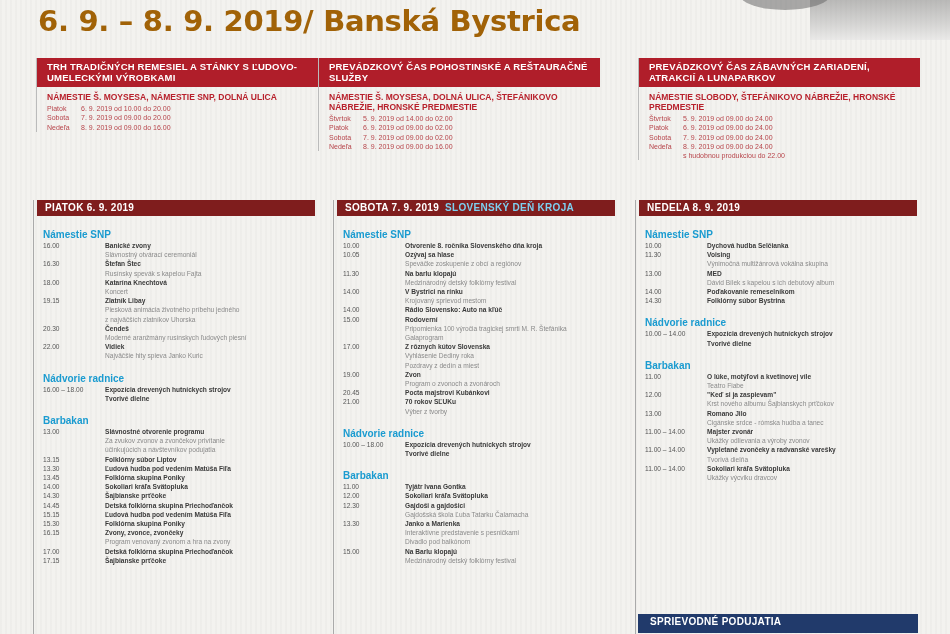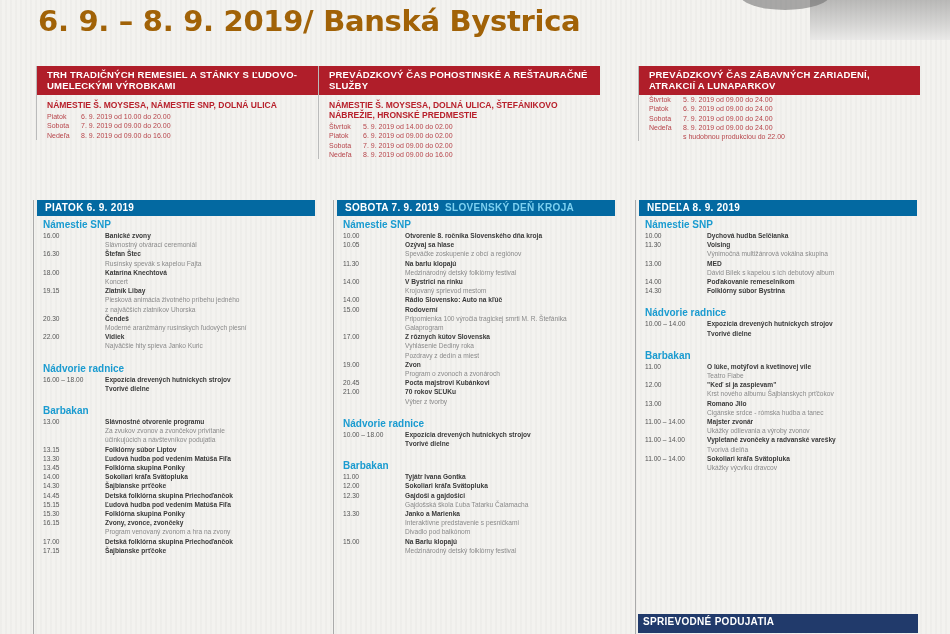--- a/index.html
+++ b/index.html
@@ -22,21 +22,20 @@
   }
   .title {
     position: absolute; left: 38px; top: 4px;
     font-family: "DejaVu Sans", sans-serif; font-weight: bold;
     font-size: 29px; color: #a16207; letter-spacing: -0.3px;
   }
   
   .info {
     position: absolute; top: 58px; width: 282px;
     border-left: 1px solid #bbb;
-    margin-top: 8px;
   }
   .info .head {
     background: #b01e2a; color: #fff; font-weight: bold;
     font-size: 9.5px; line-height: 11px; padding: 3px 6px 4px 10px;
     text-transform: uppercase; letter-spacing: .2px;
   }
   .info .loc {
     color: #b8212c; font-weight: bold; font-size: 8.5px; line-height: 10px;
     padding: 5px 0 2px 10px; text-transform: uppercase;
   }
@@ -44,39 +43,39 @@
   .info .row .d { width: 34px; }
   .info .row .t { }
   .info .note { font-size: 7px; color: #b7444a; padding-left: 44px; line-height: 9.3px; }
 
   
   .col {
     position: absolute; top: 200px; width: 282px; height: 440px;
     border-left: 1px solid #aaa;
   }
   .col .dayhead {
-    background: #0369a1; color: #fff; font-weight: bold; font-size: 10px;
+    background: #7f1d1d; color: #fff; font-weight: bold; font-size: 10px;
     line-height: 16px; height: 16px; padding-left: 8px; letter-spacing: .3px;
     white-space: nowrap; margin-left: 3px;
   }
   .col .dayhead .sub { color: #7dd0f0; margin-left: 6px; }
   .sec {
     color: #1a9bd0; font-weight: bold; font-size: 10px; line-height: 12px;
-    padding-left: 9px; margin-top: 3px;
+    padding-left: 9px; margin-top: 13px;
   }
   .sec.gap { margin-top: 12px; }
   .ev { display: flex; padding-left: 9px; font-size: 6.6px; line-height: 9.2px; }
   .ev .tm { width: 62px; color: #555; flex: none; }
   .ev .bd { flex: 1; }
   .ev .nm { color: #3a3a3a; font-weight: bold; }
   .ev .ds { color: #8a8a8a; }
   .subhead {
     position: absolute; left: 638px; top: 614px; width: 280px;
     background: #213a6b; color: #fff; font-weight: bold; font-size: 10px;
-    line-height: 16px; height: 19px; padding-left: 5px; letter-spacing: .3px;
+    line-height: 16px; height: 19px; padding-left: 12px; letter-spacing: .3px;
   }
 </style>
 </head>
 <body>
 
 <div class="photo-corner"></div>
 <div class="photo-blob"></div>
 
 <h1 class="title">6. 9. – 8. 9. 2019/ Banská Bystrica</h1>
 
@@ -113,20 +112,21 @@
       <span class="t">7. 9. 2019  od 09.00  do 02.00</span>
     </div>
   <div class="row">
       <span class="d">Nedeľa</span>
       <span class="t">8. 9. 2019  od 09.00  do 16.00</span>
     </div>
 </div>
 
 <div class="info" style="left:638px">
   <div class="head">Prevádzkový čas zábavných zariadení, atrakcií a lunaparkov</div>
+  <div class="loc">Námestie slobody, Štefánikovo nábrežie, Hronské predmestie</div>
   <div class="row">
       <span class="d">Štvrtok</span>
       <span class="t">5. 9. 2019  od 09.00  do 24.00</span>
     </div>
   <div class="row">
       <span class="d">Piatok</span>
       <span class="t">6. 9. 2019  od 09.00  do 24.00</span>
     </div>
   <div class="row">
       <span class="d">Sobota</span>

